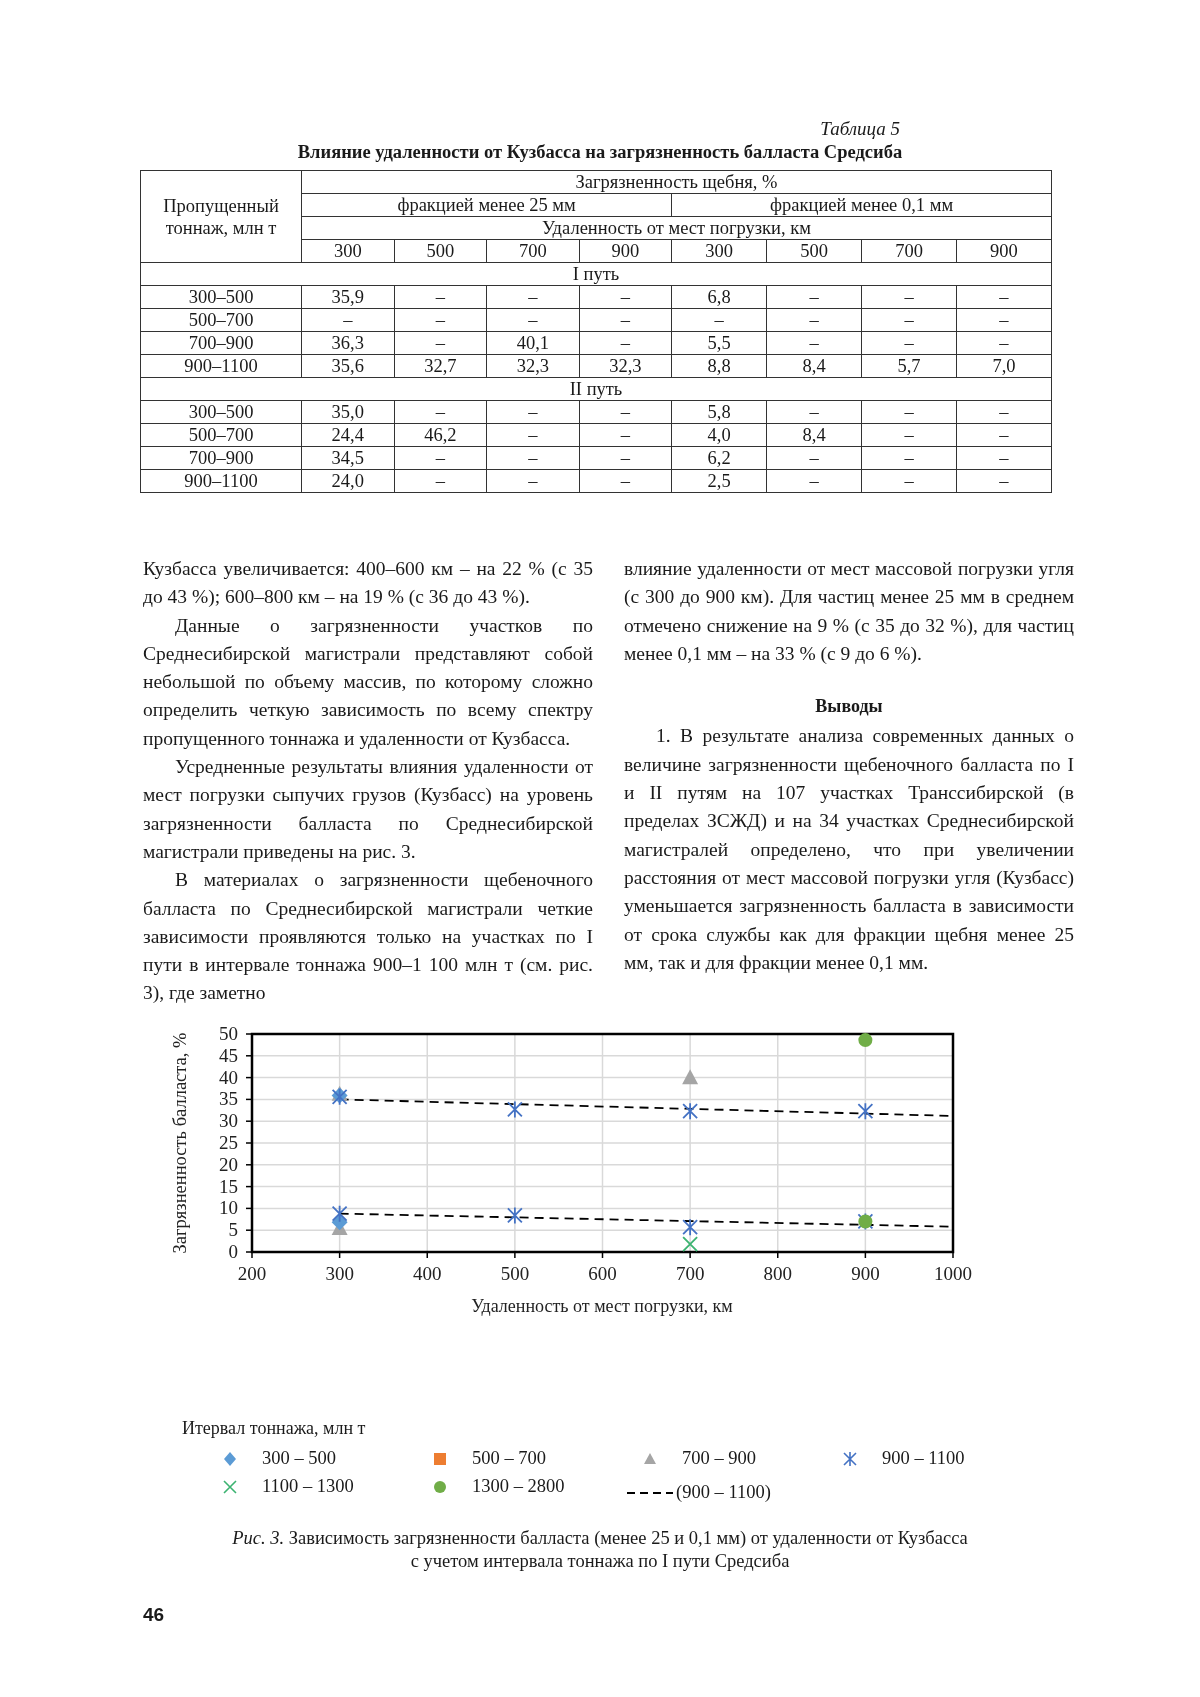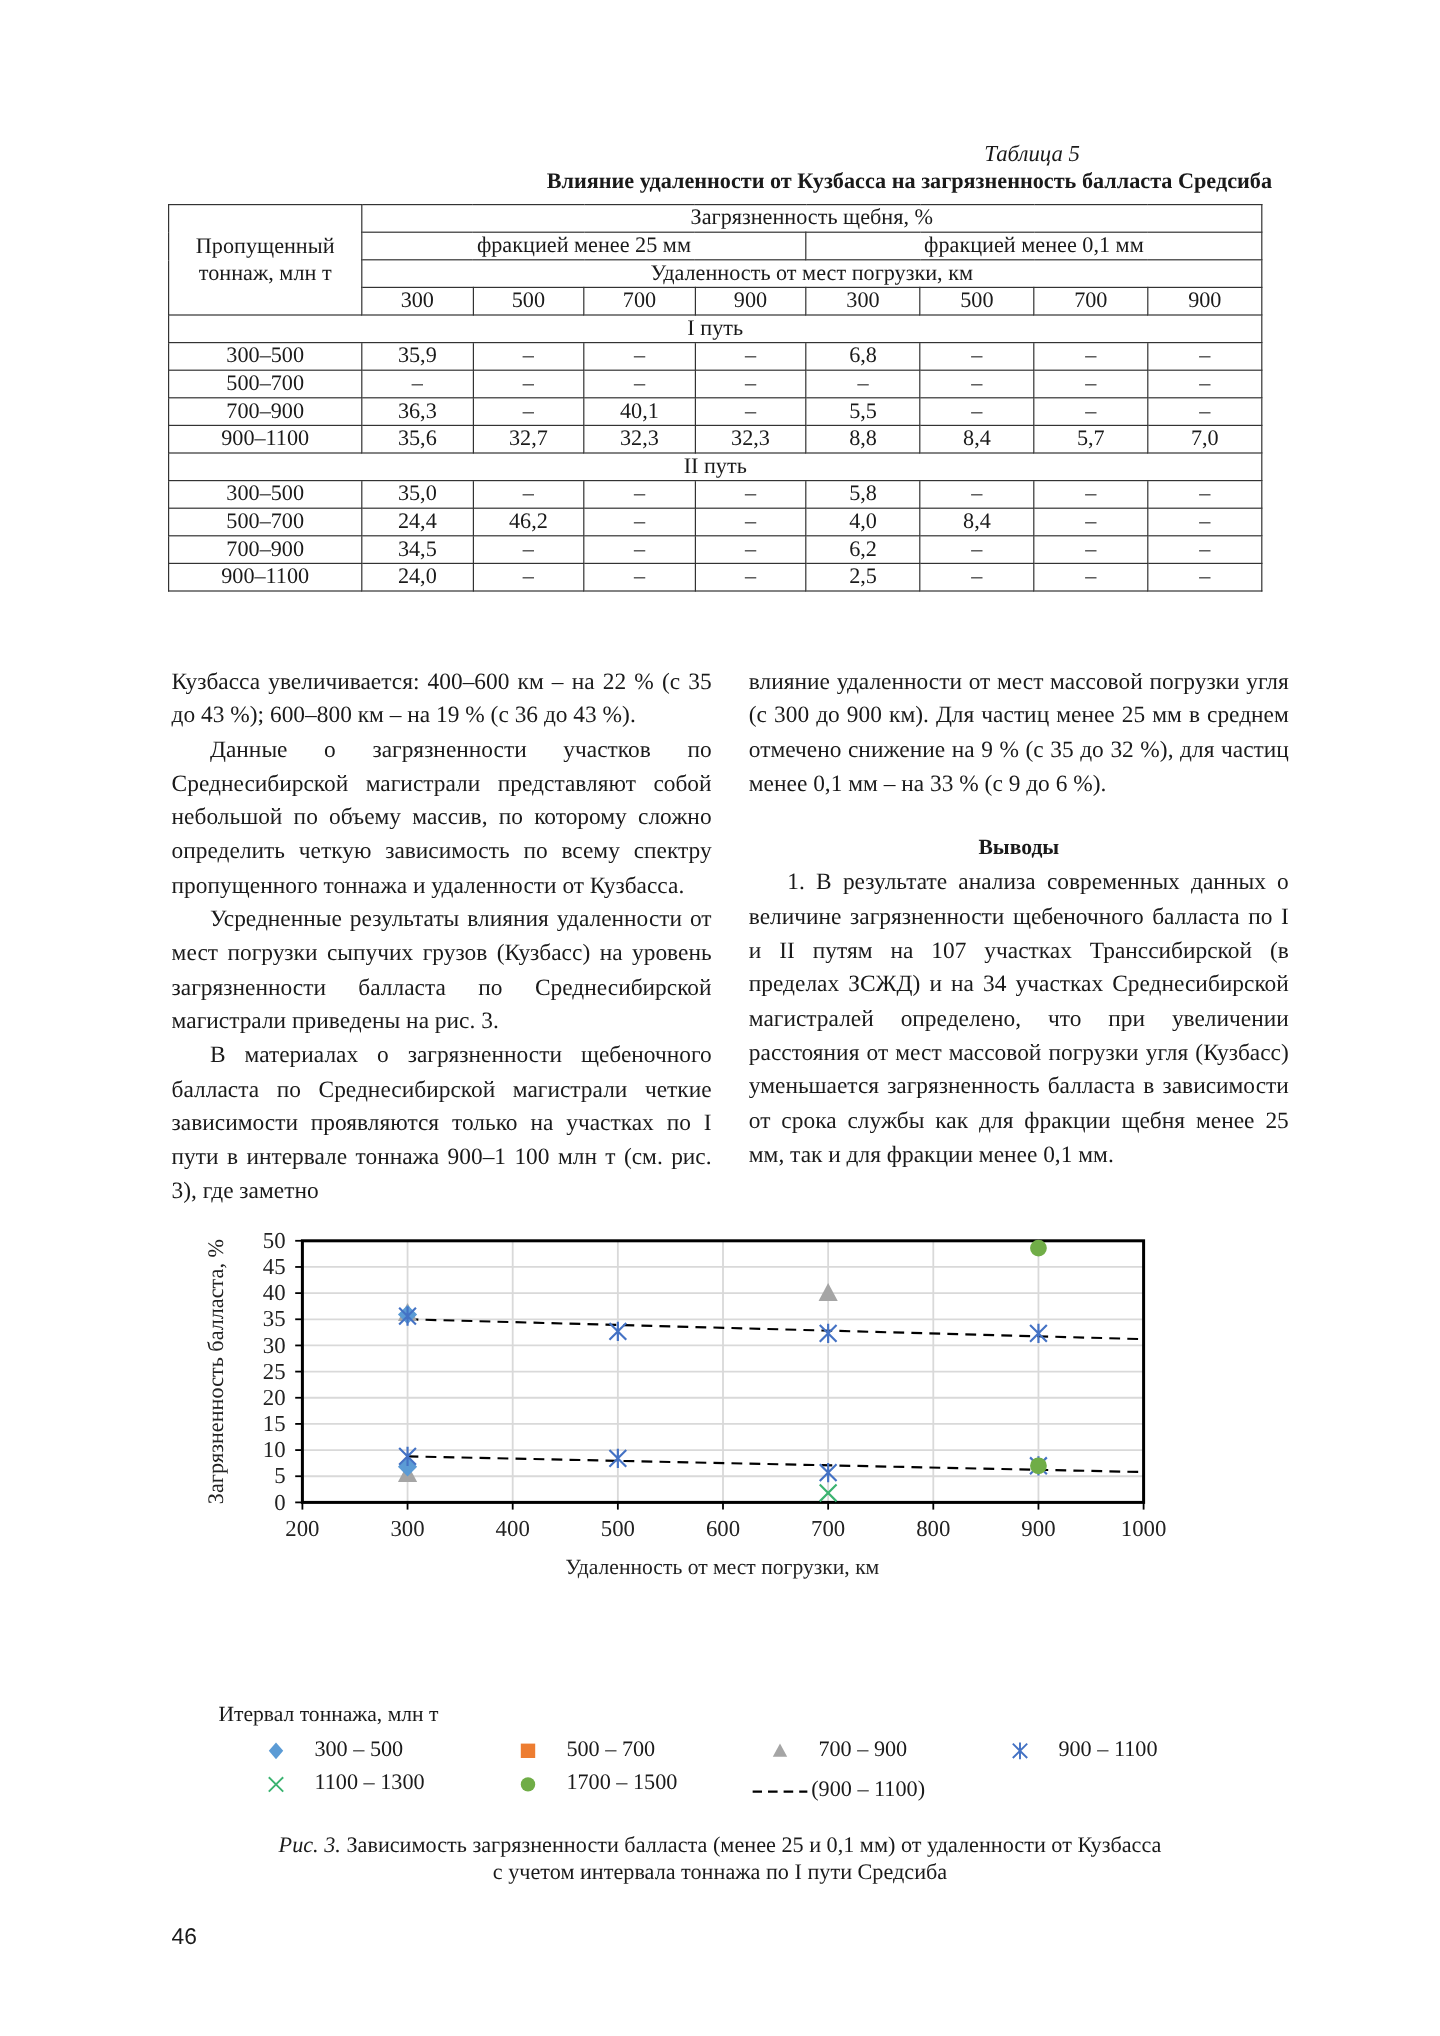--- a/index.html
+++ b/index.html
@@ -1,20 +1,20 @@
 <!DOCTYPE html>
 <html><head>
 <meta charset="utf-8">
 <style>
   html, body { margin: 0; padding: 0; background: #ffffff; }
   body { width: 1200px; height: 1697px; position: relative; font-family: "Liberation Serif", serif; color: #1a1a1a; overflow: hidden; }
   .page { position: absolute; left: 0; top: 0; width: 1048px; height: 1697px; }
 
   .table-label { position: absolute; right: 148px; top: 118px; font-style: italic; font-size: 19px; }
-  .table-title { position: absolute; left: 140px; width: 920px; top: 142px; text-align: right; font-weight: bold; font-size: 18.5px; }
+  .table-title { position: absolute; left: 140px; width: 920px; top: 142px; text-align: center; font-weight: bold; font-size: 18.5px; }
 
   table.data { position: absolute; left: 140px; top: 170px; width: 912px; border-collapse: collapse; font-size: 18.5px; }
   table.data td { border: 1.5px solid #333; text-align: center; height: 22px; padding: 0; line-height: 22px; }
   table.data td.rowhead { width: 160px; }
   table.data td.section { font-size: 18.5px; }
 
   .col { position: absolute; width: 450px; font-size: 19.5px; line-height: 28.3px; text-align: justify; }
   .col p { margin: 0; }
   .col p.indent { text-indent: 32px; }
   .col-left { left: 143px; top: 555px; }
@@ -25,21 +25,21 @@
   svg text { font-family: "Liberation Serif", serif; }
 
   .legend-title { position: absolute; left: 182px; top: 1418px; font-size: 18px; }
   .legend { position: absolute; left: 212px; top: 1448px; width: 850px; font-size: 18.5px; }
   .legend-item { position: absolute; display: flex; align-items: center; }
   .legend-item .sym { width: 36px; display: inline-flex; justify-content: center; align-items: center; }
   .legend-item .lbl { margin-left: 14px; }
 
   .caption { position: absolute; left: 140px; width: 920px; top: 1527px; text-align: center; font-size: 18.5px; line-height: 23px; }
   .caption .fig { font-style: italic; }
-  .page-number { position: absolute; left: 143px; top: 1604px; font-family: "Liberation Sans", sans-serif; font-size: 19px; }
+  .page-number { position: absolute; left: 143px; top: 1604px; font-family: "Liberation Sans", sans-serif; font-size: 19px; font-weight: bold; }
 </style>
 </head>
 <body>
 
 <div class="page">
 
   <div class="table-label">Таблица 5</div>
   <div class="table-title">Влияние удаленности от Кузбасса на загрязненность балласта Средсиба</div>
 
   <table class="data">
@@ -299,21 +299,21 @@
           </svg>
         </span>
         <span class="lbl">1100 – 1300</span>
       </div>
       <div class="legend-item" style="left: 210px; top: 28px;">
         <span class="sym">
           <svg width="20" height="20">
             <circle cx="10" cy="10" r="6" fill="#70ad47"></circle>
           </svg>
         </span>
-        <span class="lbl">1700 – 1500</span>
+        <span class="lbl">1300 – 2800</span>
       </div>
       <div class="legend-item" style="left: 414px; top: 34px;">
         <span class="sym" style="width:48px">
           <svg width="46" height="20">
             <line x1="0" y1="10" x2="46" y2="10" stroke="#000" stroke-width="2" stroke-dasharray="8,5"></line>
           </svg>
         </span>
         <span class="lbl" style="margin-left:2px">(900 – 1100)</span>
       </div>
     </div>

